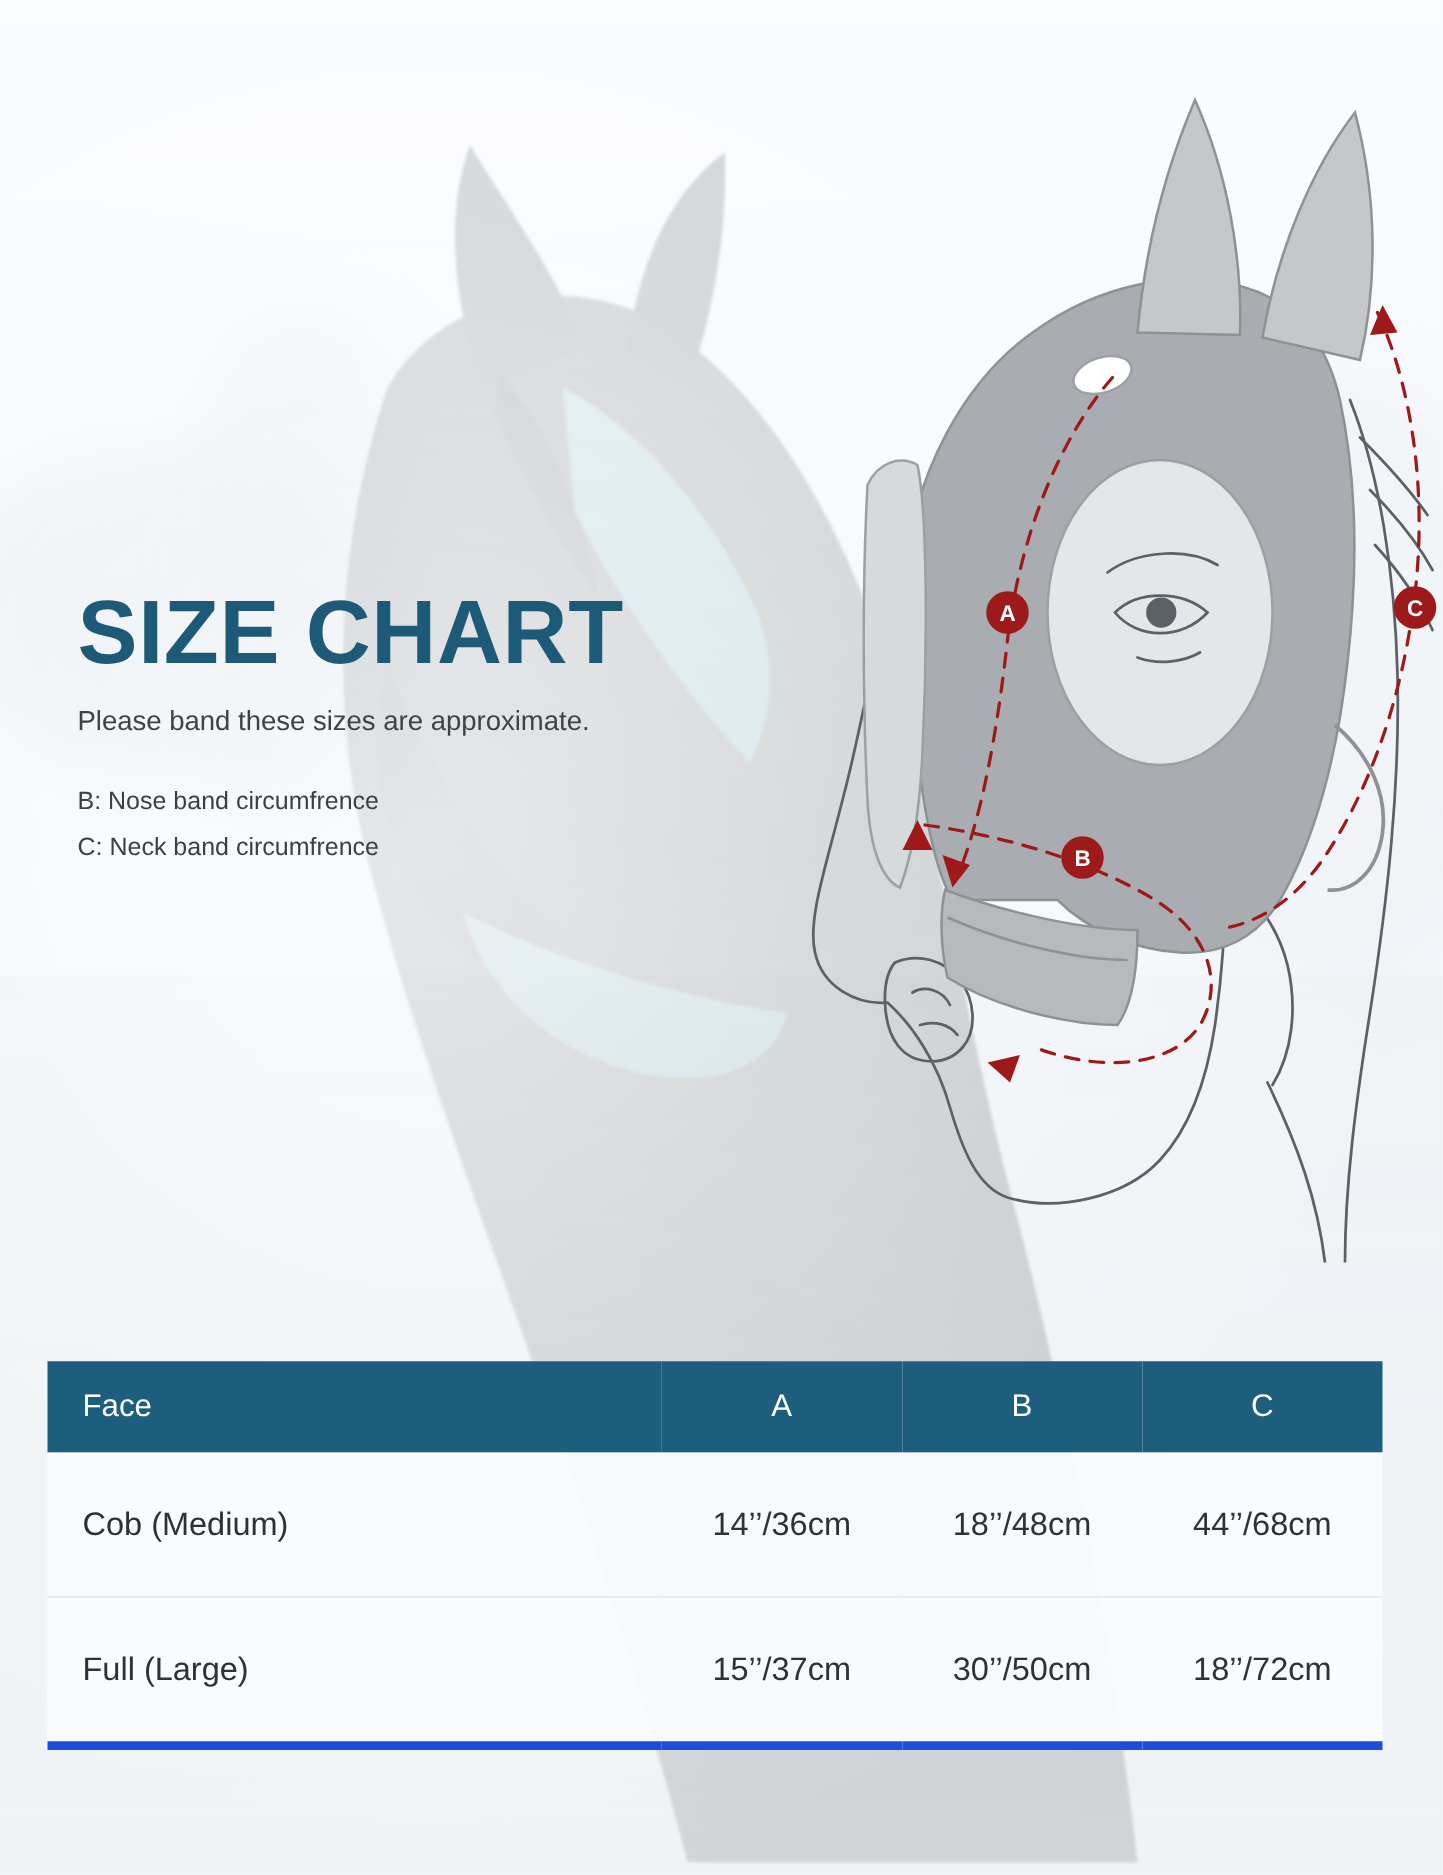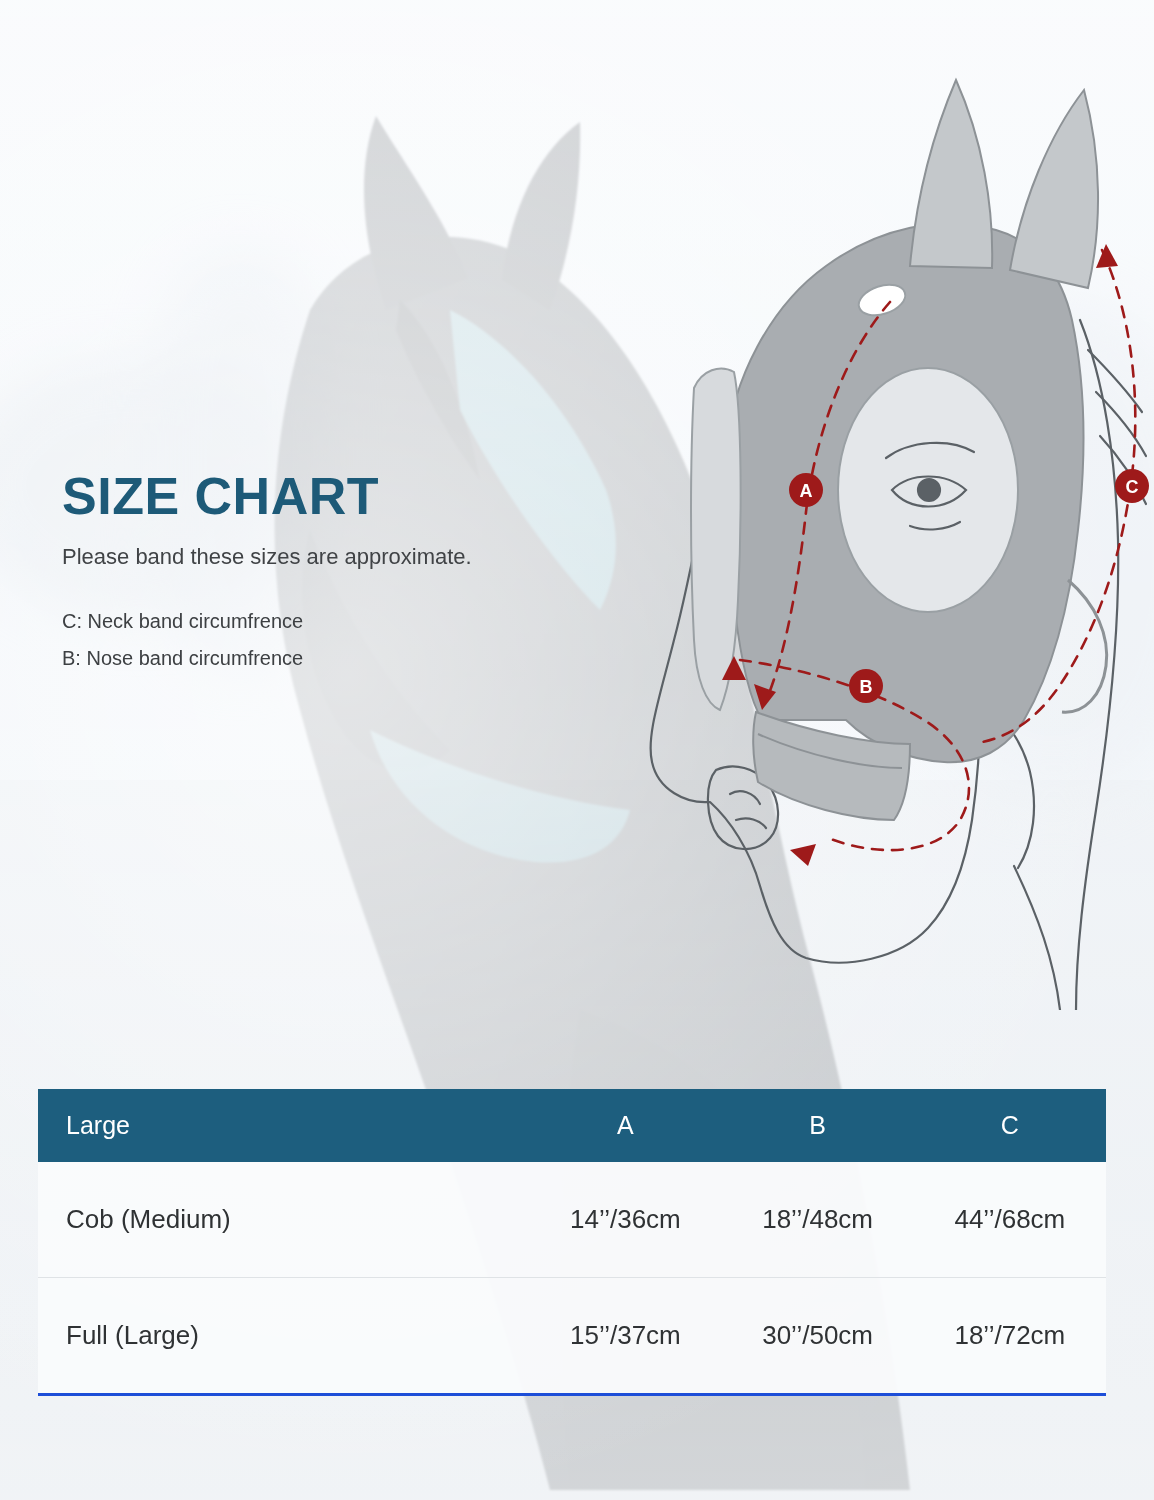--- a/index.html
+++ b/index.html
@@ -77,21 +77,21 @@
   }
 
   
   .text-block {
     position: absolute;
     left: 62px;
     top: 470px;
     width: 640px;
   }
   .title {
-    font-size: 52px;
+    font-size: 72px;
     font-weight: bold;
     letter-spacing: 0.5px;
     color: #1d5a78;
     margin: 0 0 22px 0;
     line-height: 1;
   }
   .subtitle {
     font-size: 22px;
     color: #404346;
     margin: 0 0 40px 0;
@@ -142,21 +142,21 @@
     padding: 42px 0;
     text-align: center;
     border-bottom: 1px solid #dfe3e6;
     background: rgba(250,251,252,0.72);
   }
   table.size-table tbody td.col-size {
     text-align: left;
     padding-left: 28px;
   }
   table.size-table tbody tr:last-child td {
-    border-bottom: 3px solid #1d4ed8;
+    border-bottom: 7px solid #1d4ed8;
   }
   .col-a, .col-b, .col-c { width: 18%; }
   .col-size { width: 46%; }
 </style>
 </head>
 <body>
 
 <div class="page">
 
   <div class="bg-photo">
@@ -274,29 +274,29 @@
     </g>
     <g>
       <circle cx="522" cy="466" r="17" fill="#9e1a1a"></circle>
       <text x="522" y="473" font-family="Liberation Sans, sans-serif" font-size="18" font-weight="bold" fill="#ffffff" text-anchor="middle">C</text>
     </g>
   </svg>
 
   <div class="text-block">
     <h1 class="title">SIZE CHART</h1>
     <p class="subtitle">Please band these sizes are approximate.</p>
+    <p class="legend-line">B: Nose band circumfrence</p>
     <p class="legend-line">C: Neck band circumfrence</p>
-    <p class="legend-line">B: Nose band circumfrence</p>
   </div>
 
   <div class="table-wrap">
     <table class="size-table">
       <thead>
         <tr>
-          <th class="col-size">Large</th>
+          <th class="col-size">Face</th>
           <th class="col-a">A</th>
           <th class="col-b">B</th>
           <th class="col-c">C</th>
         </tr>
       </thead>
       <tbody>
         <tr>
           <td class="col-size">Cob (Medium)</td>
           <td>14’’/36cm</td>
           <td>18’’/48cm</td>

